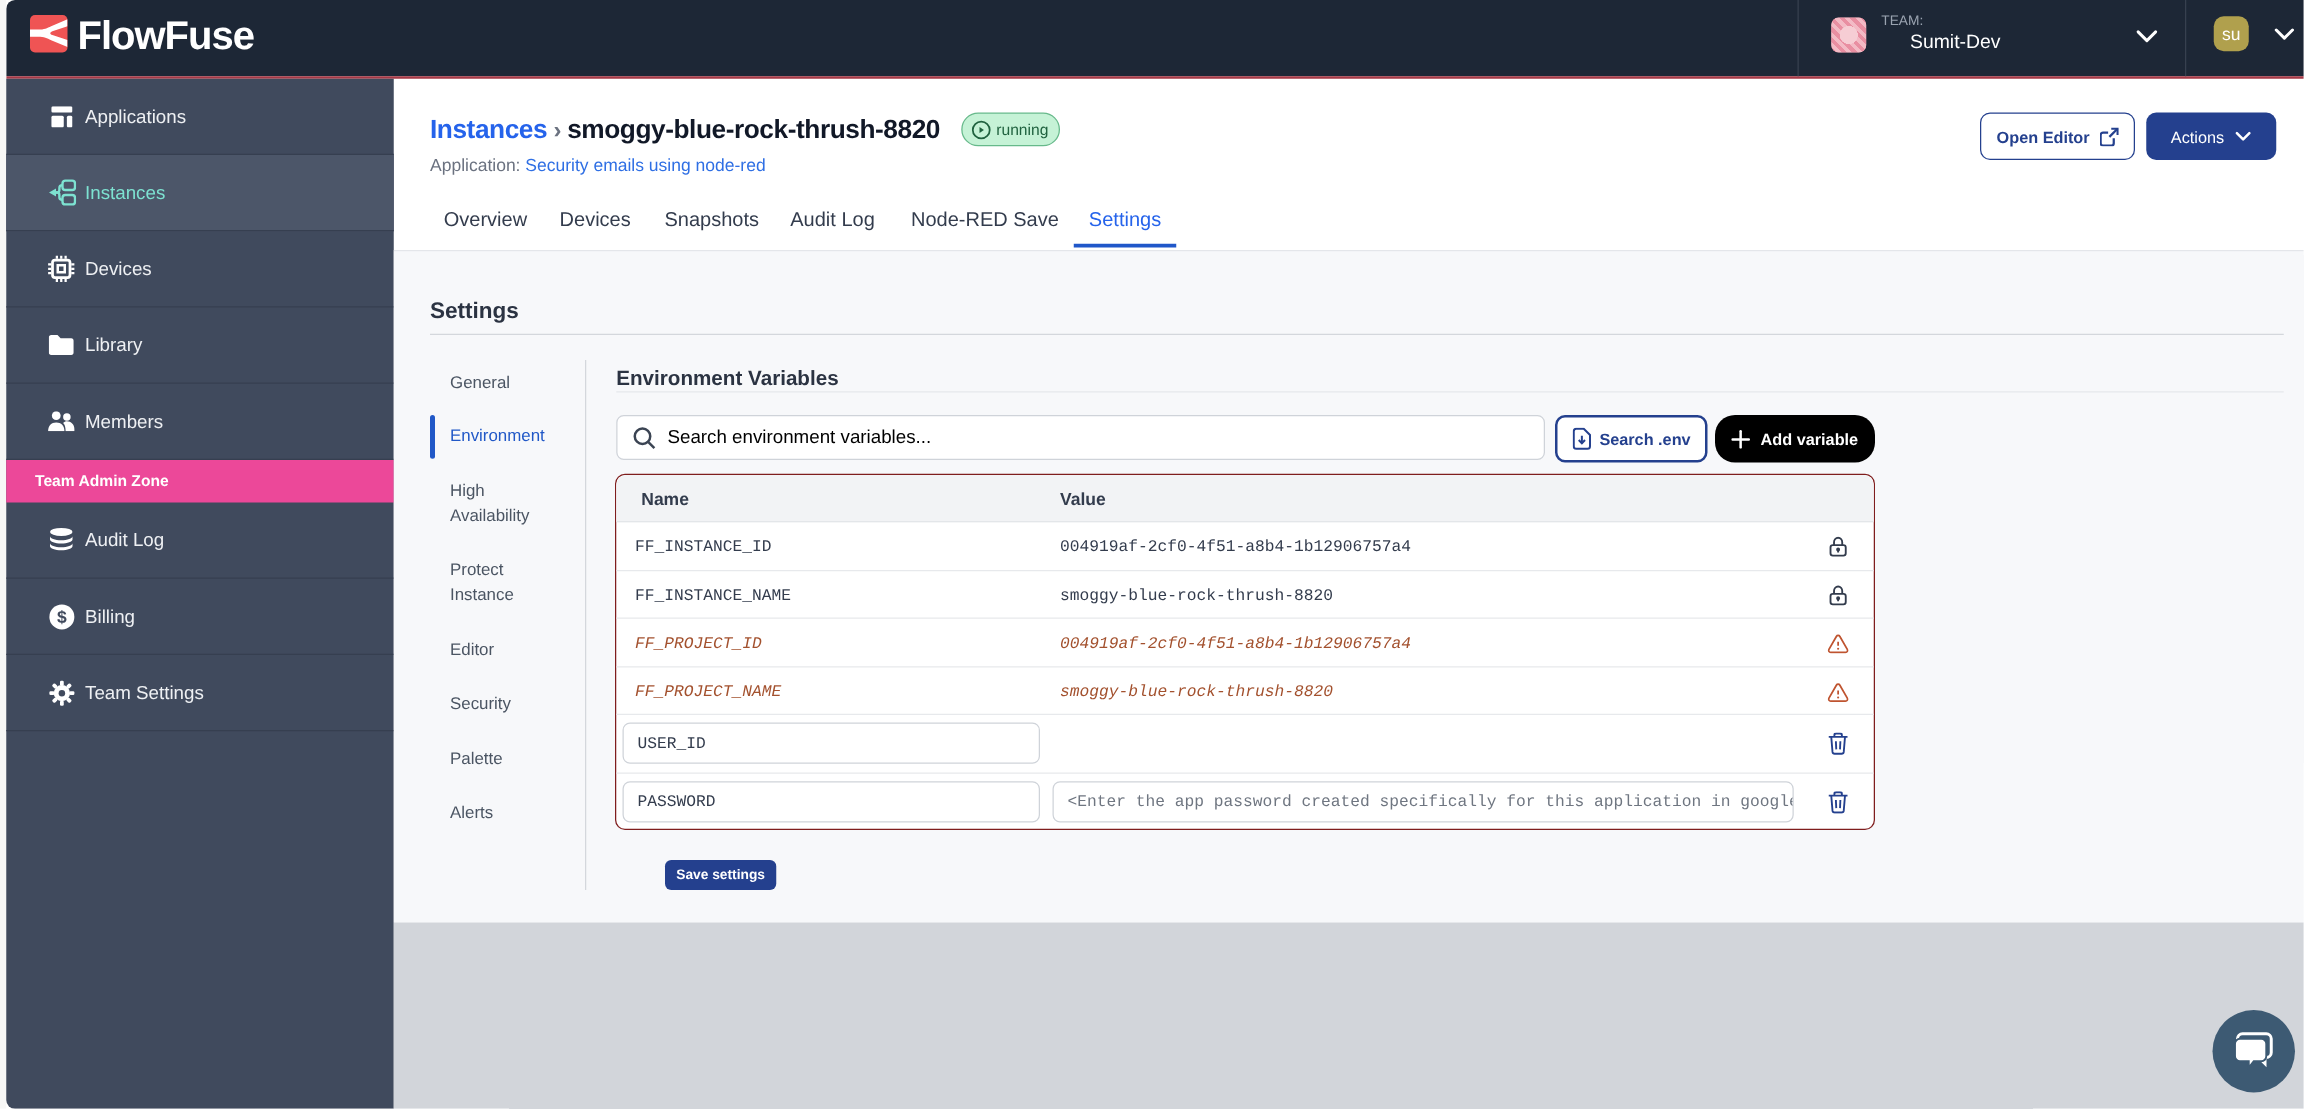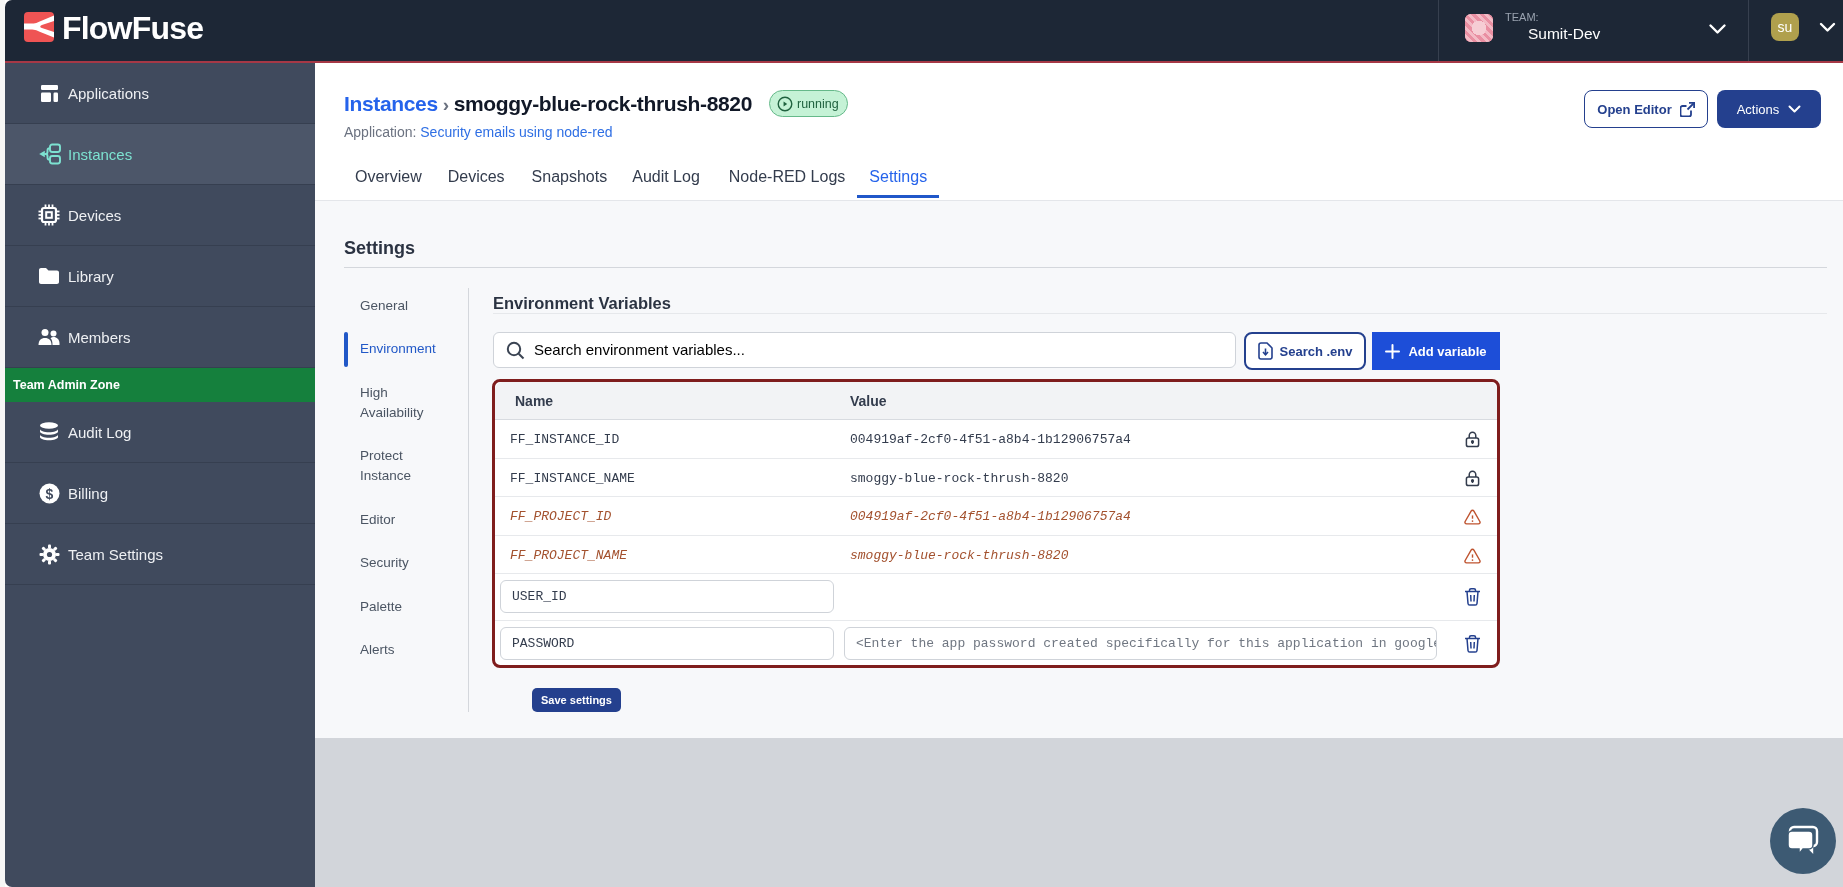--- a/index.html
+++ b/index.html
@@ -26,21 +26,21 @@
 
 #sliver { position:absolute; left:0; top:0; width:5px; height:887px; background:#f7f7f6; }
 
 
 #sidebar { position:absolute; left:5px; top:63px; width:310px; height:824px; background:#404a5d; border-bottom-left-radius:7px; }
 .side-item { height:61px; border-bottom:1px solid #363f50; display:flex; align-items:center; padding-left:31px; }
 .side-item .icon { width:26px; height:26px; display:flex; align-items:center; justify-content:center; margin-right:6px; flex:none; }
 .side-item .label { color:#eef0f3; font-size:15px; }
 .side-item.active { background:#4c5669; }
 .side-item.active .label { color:#7de2d1; }
-#team-admin-zone { height:34px; line-height:34px; font-size:12.5px; background:#15803d; color:#fff; font-weight:bold; padding-left:8px; }
+#team-admin-zone { height:34px; line-height:34px; font-size:12.5px; background:#ec4899; color:#fff; font-weight:bold; padding-left:23px; }
 #main-low { position:absolute; left:315px; top:201px; right:0; height:537px; background:#f7f8fa; }
 #tabline { position:absolute; left:315px; top:200px; right:0; height:1px; background:#e4e6ea; }
 #env-hr { position:absolute; left:493px; top:313px; width:1334px; height:1px; background:#e6e8eb; }
 #graybottom { position:absolute; left:315px; top:738px; right:0; bottom:0; background:#d2d5da; }
 
 #crumb { position:absolute; left:344px; top:92px; font-size:21px; font-weight:bold; letter-spacing:-0.35px; color:#111827; }
 #crumb a { color:#2563eb; text-decoration:none; }
 #crumb .sep { color:#6b7280; font-weight:600; padding:0 5px; font-size:19px; }
 #badge-running { position:absolute; left:769px; top:90px; height:27px; padding:0 8px 0 7px; background:#c5f2d6; border:1px solid #66b98a; border-radius:14px; display:flex; align-items:center; gap:4px; color:#20623f; font-size:12.5px; }
 #app-line { position:absolute; left:344px; top:124px; font-size:14px; color:#6b7280; }
@@ -64,23 +64,23 @@
 .snav-item { position:relative; padding:11.5px 0 12px 16px; line-height:20px; }
 .snav-item.active { color:#2158c7; }
 .snav-item.active:before { content:""; position:absolute; left:0; top:4px; bottom:4px; width:4px; background:#2158c7; border-radius:2px; }
 #snav-divider { position:absolute; left:468px; top:288px; width:1px; height:424px; background:#d4d7dc; }
 
 
 #env-h { position:absolute; left:493px; top:294px; font-size:16.5px; font-weight:bold; color:#2b3342;text-align:right; }
 #searchbox { position:absolute; left:493px; top:332px; width:743px; height:36px; border:1px solid #cfd3d9; border-radius:6px; background:#fff; }
 #searchbox .ph { position:absolute; left:40px; top:8px; font-size:15px; color:#000000; }
 #btn-import { position:absolute; left:1244px; top:332px; width:122px; height:38px; background:#fff; border:2px solid #24408e; border-radius:8px; color:#24408e; font-size:13px; font-weight:bold; display:flex; align-items:center; justify-content:center; gap:7px; }
-#btn-add { position:absolute; left:1372px; top:332px; width:128px; height:38px; background:#1d4ed8; border-radius:0; color:#fff; font-size:13px; font-weight:bold; display:flex; align-items:center; justify-content:center; gap:8px; }
-
-#envtable { position:absolute; left:492px; top:379px; width:1008px; border:3px solid #7f1d1d; border-radius:8px; background:#fff; }
+#btn-add { position:absolute; left:1372px; top:332px; width:128px; height:38px; background:#000000; border-radius:16px; color:#fff; font-size:13px; font-weight:bold; display:flex; align-items:center; justify-content:center; gap:8px; }
+
+#envtable { position:absolute; left:492px; top:379px; width:1008px; border:1px solid #7f1d1d; border-radius:8px; background:#fff; }
 .thead { height:38px; background:#f2f3f5; border-bottom:1px solid #d8dbe0; border-radius:8px 8px 0 0; position:relative; }
 .thead .c1 { position:absolute; left:20px; top:11px; font-size:14px; font-weight:bold; color:#333c4d; }
 .thead .c2 { position:absolute; left:355px; top:11px; font-size:14px; font-weight:bold; color:#333c4d; }
 .trow { position:relative; height:38.5px; border-bottom:1px solid #e7e9ec; font-family:"Liberation Mono", monospace; font-size:13px; color:#333c4d; }
 .trow .n { position:absolute; left:15px; top:12px; }
 .trow .v { position:absolute; left:355px; top:12px; }
 .trow.warn { color:#a3512e; font-style:italic; }
 .trow .ic { position:absolute; left:969px; top:11px; }
 .trow-input { position:relative; height:45.5px; font-family:"Liberation Mono", monospace; font-size:13px; }
 .inbox { position:absolute; top:6px; height:33px; border:1px solid #cfd3d9; border-radius:6px; background:#fff; line-height:31px; padding-left:11px; color:#333c4d; }
@@ -240,21 +240,21 @@
     </svg>
   <span>running</span>
 </div>
 <div id="app-line">Application: <a>Security emails using node-red</a></div>
 
 <div id="tabs">
   <div class="tab">Overview</div>
   <div class="tab">Devices</div>
   <div class="tab">Snapshots</div>
   <div class="tab">Audit Log</div>
-  <div class="tab">Node-RED Logs</div>
+  <div class="tab">Node-RED Save</div>
   <div class="tab active">Settings</div>
 </div>
 
 <div class="abs" id="btn-openeditor" style="left:1584px; top:90px; width:124px; height:38px; border:1.5px solid #24408e; border-radius:8px; background:#fff; color:#24408e; font-weight:bold; font-size:13px; display:flex; align-items:center; justify-content:center; gap:8px;">
   <span>Open Editor</span>
   <svg width="15" height="15" viewBox="0 0 15 15" fill="none" stroke="#24408e" stroke-width="1.8">
       <path d="M11,8.5 L11,12.5 C11,13.6 10.1,14.5 9,14.5 L2.5,14.5 C1.4,14.5 0.5,13.6 0.5,12.5 L0.5,6 C0.5,4.9 1.4,4 2.5,4 L6.5,4"></path>
       <path d="M9,0.9 L14.1,0.9 L14.1,6"></path>
       <path d="M14,1 L7.5,7.5"></path>
     </svg>

